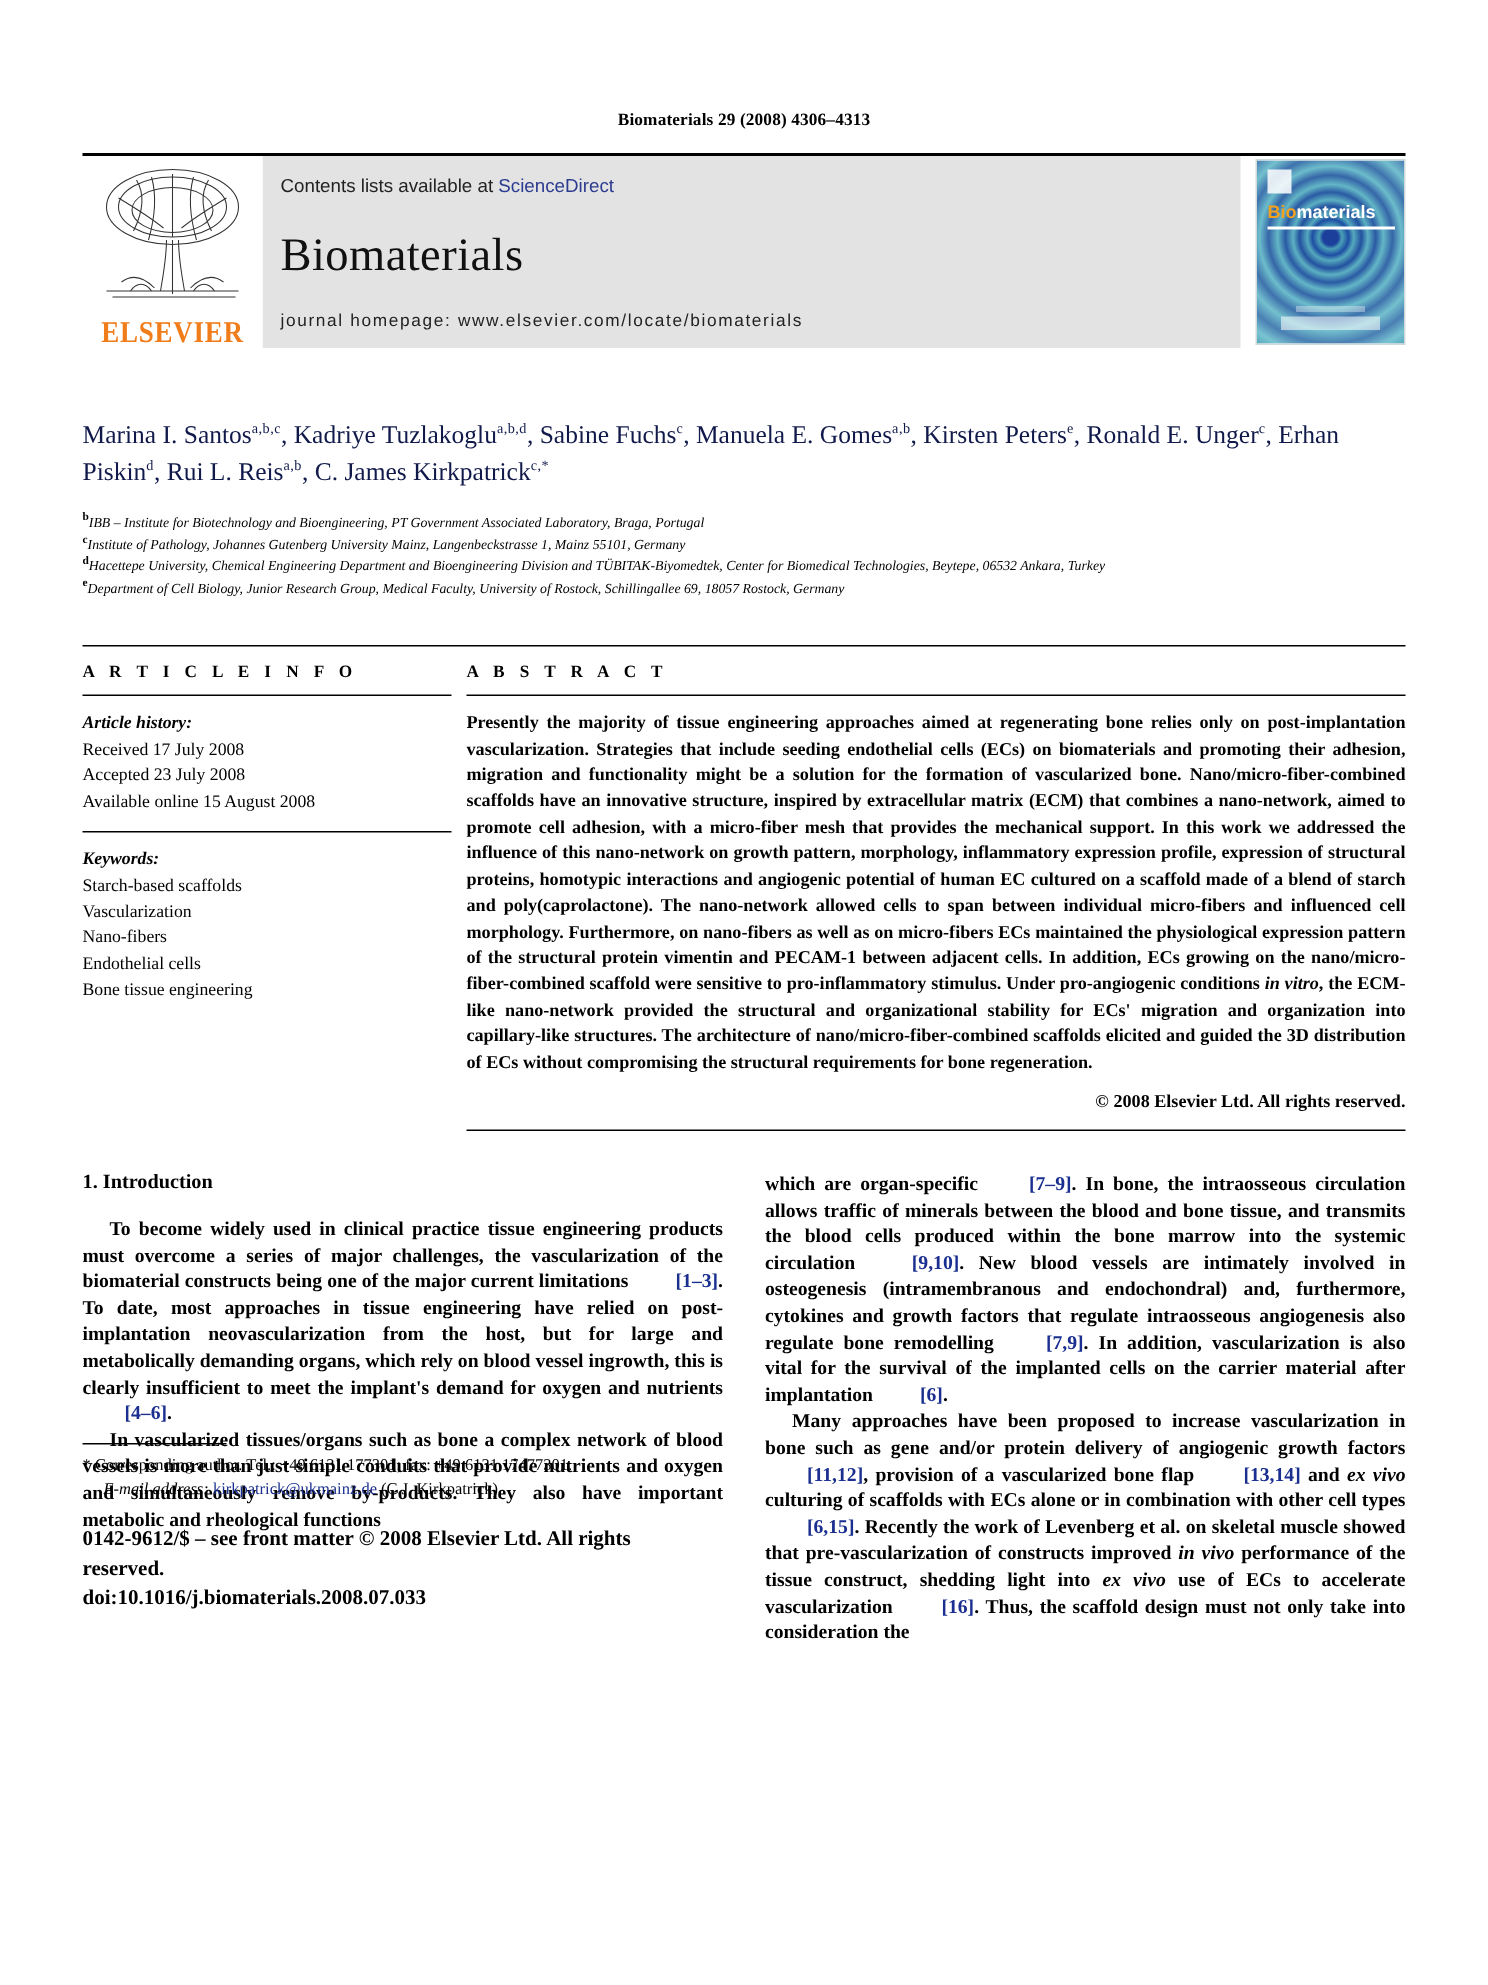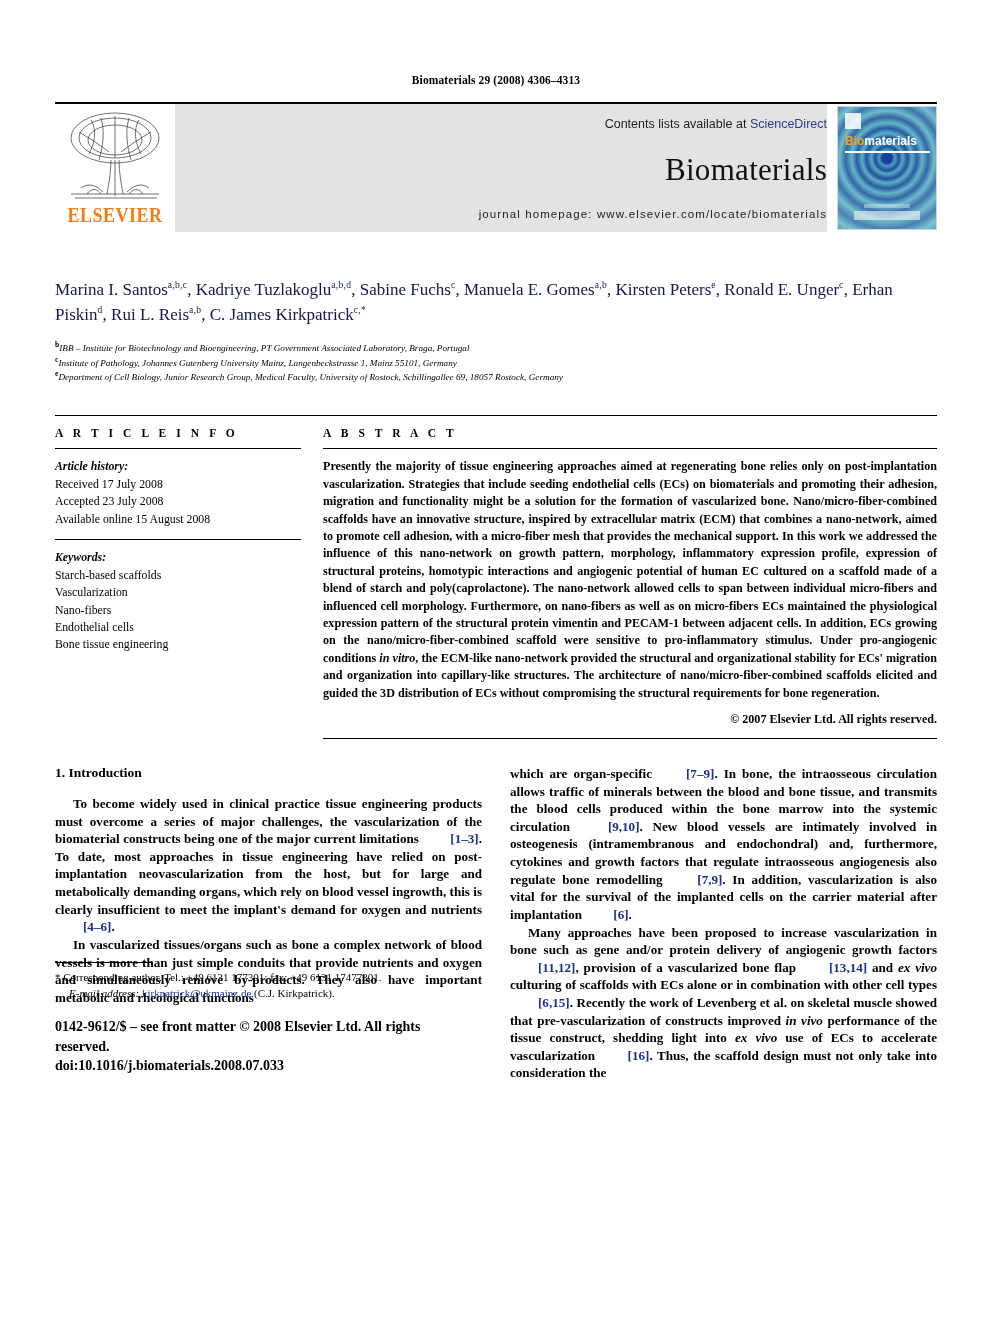--- a/index.html
+++ b/index.html
@@ -40,21 +40,21 @@
     align-items: stretch;
     height: 128px;
   }
   .elsevier-logo {
     width: 120px;
     flex: 0 0 120px;
     background: #ffffff;
     position: relative;
     display: flex;
     flex-direction: column;
-    justify-content: flex-start;
+    justify-content: space-between;
     align-items: center;
     padding-bottom: 2px;
     box-sizing: border-box;
   }
   .tree-art {
     width: 108px;
     height: 98px;
     margin-top: 4px;
   }
   .elsevier-word {
@@ -65,21 +65,21 @@
     font-weight: bold;
     line-height: 1;
     transform: scaleY(1.12);
   }
   .masthead-center {
     flex: 1 1 auto;
     background: #e3e3e3;
     display: flex;
     flex-direction: column;
     justify-content: space-between;
-    align-items: flex-end;
+    align-items: flex-start;
     padding: 13px 0 12px 12px;
     box-sizing: border-box;
   }
   .contents-line {
     font-family: "Liberation Sans", sans-serif;
     font-size: 12.5px;
     color: #222;
   }
   .contents-line .sd {
     color: #2b3b8f;
@@ -191,21 +191,21 @@
     vertical-align: super;
     line-height: 0;
   }
 
   
   .info-abstract {
     margin-top: 30px;
     border-top: 1.4px solid #000;
     padding-top: 11px;
     display: flex;
-    gap: 22px;
+    gap: 10px;
   }
   .col-info { flex: 0 0 246px; }
   .col-abstract { flex: 1 1 auto; }
 
   .sec-head {
     font-family: "Liberation Serif", serif;
     font-size: 11.5px;
     font-weight: bold;
     letter-spacing: 3.6px;
     margin-bottom: 9px;
@@ -348,20 +348,21 @@
       </div>
     </div>
 
   </div>
 
   <div class="title-block">
     <div class="authors"><span>Marina I. Santos</span><sup>a,b,c</sup>, <span>Kadriye Tuzlakoglu</span><sup>a,b,d</sup>, <span>Sabine Fuchs</span><sup>c</sup>, <span>Manuela E. Gomes</span><sup>a,b</sup>, <span>Kirsten Peters</span><sup>e</sup>, <span>Ronald E. Unger</span><sup>c</sup>, <span>Erhan Piskin</span><sup>d</sup>, <span>Rui L. Reis</span><sup>a,b</sup>, <span>C. James Kirkpatrick</span><sup>c,*</sup></div>
     <div class="affiliations">
         <div class="aff-line"><sup>b</sup>IBB – Institute for Biotechnology and Bioengineering, PT Government Associated Laboratory, Braga, Portugal</div>
         <div class="aff-line"><sup>c</sup>Institute of Pathology, Johannes Gutenberg University Mainz, Langenbeckstrasse 1, Mainz 55101, Germany</div>
+        <div class="aff-line"><sup>d</sup>Hacettepe University, Chemical Engineering Department and Bioengineering Division and TÜBITAK-Biyomedtek, Center for Biomedical Technologies, Beytepe, 06532 Ankara, Turkey</div>
         <div class="aff-line"><sup>e</sup>Department of Cell Biology, Junior Research Group, Medical Faculty, University of Rostock, Schillingallee 69, 18057 Rostock, Germany</div>
       </div>
   </div>
 
   <div class="info-abstract">
 
     <div class="col-info">
       <div class="sec-head">A R T I C L E   I N F O</div>
       <div class="thin-rule"></div>
       <div class="info-group">
@@ -378,21 +379,21 @@
         <div>Nano-fibers</div>
         <div>Endothelial cells</div>
         <div>Bone tissue engineering</div>
       </div>
     </div>
 
     <div class="col-abstract">
       <div class="sec-head">A B S T R A C T</div>
       <div class="thin-rule"></div>
       <div class="abstract-text">Presently the majority of tissue engineering approaches aimed at regenerating bone relies only on post-implantation vascularization. Strategies that include seeding endothelial cells (ECs) on biomaterials and promoting their adhesion, migration and functionality might be a solution for the formation of vascularized bone. Nano/micro-fiber-combined scaffolds have an innovative structure, inspired by extracellular matrix (ECM) that combines a nano-network, aimed to promote cell adhesion, with a micro-fiber mesh that provides the mechanical support. In this work we addressed the influence of this nano-network on growth pattern, morphology, inflammatory expression profile, expression of structural proteins, homotypic interactions and angiogenic potential of human EC cultured on a scaffold made of a blend of starch and poly(caprolactone). The nano-network allowed cells to span between individual micro-fibers and influenced cell morphology. Furthermore, on nano-fibers as well as on micro-fibers ECs maintained the physiological expression pattern of the structural protein vimentin and PECAM-1 between adjacent cells. In addition, ECs growing on the nano/micro-fiber-combined scaffold were sensitive to pro-inflammatory stimulus. Under pro-angiogenic conditions <i>in vitro</i>, the ECM-like nano-network provided the structural and organizational stability for ECs' migration and organization into capillary-like structures. The architecture of nano/micro-fiber-combined scaffolds elicited and guided the 3D distribution of ECs without compromising the structural requirements for bone regeneration.</div>
-      <div class="copyright">© 2007 Elsevier Ltd. All rights reserved.</div>
+      <div class="copyright">© 2008 Elsevier Ltd. All rights reserved.</div>
       <div class="abstract-bottom-rule"></div>
     </div>
 
   </div>
 
   <div class="body-cols">
     <div class="bcol">
       <h2 class="sec-title">1. Introduction</h2>
       <div id="intro-left">
           <p class="body-p first">To become widely used in clinical practice tissue engineering products must overcome a series of major challenges, the vascularization of the biomaterial constructs being one of the major current limitations <span class="ref">[1–3]</span>. To date, most approaches in tissue engineering have relied on post-implantation neovascularization from the host, but for large and metabolically demanding organs, which rely on blood vessel ingrowth, this is clearly insufficient to meet the implant's demand for oxygen and nutrients <span class="ref">[4–6]</span>.</p>

